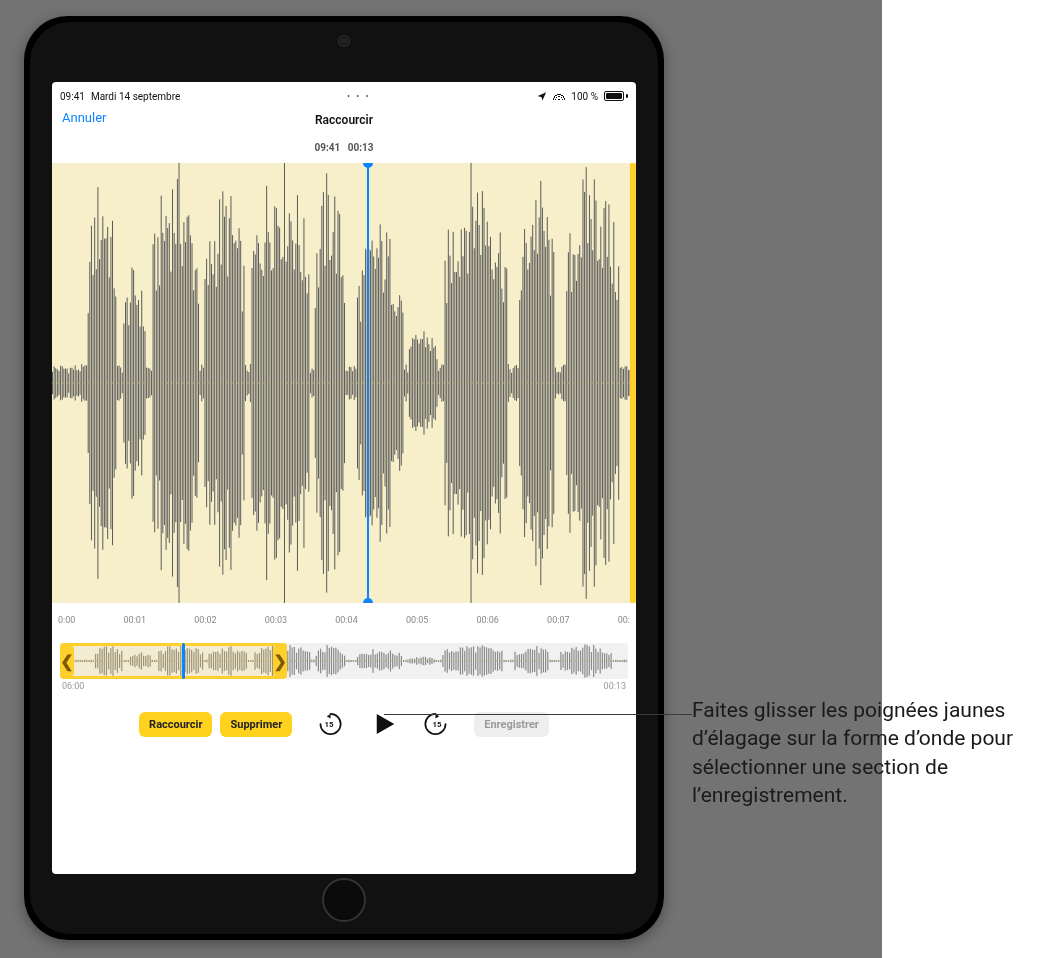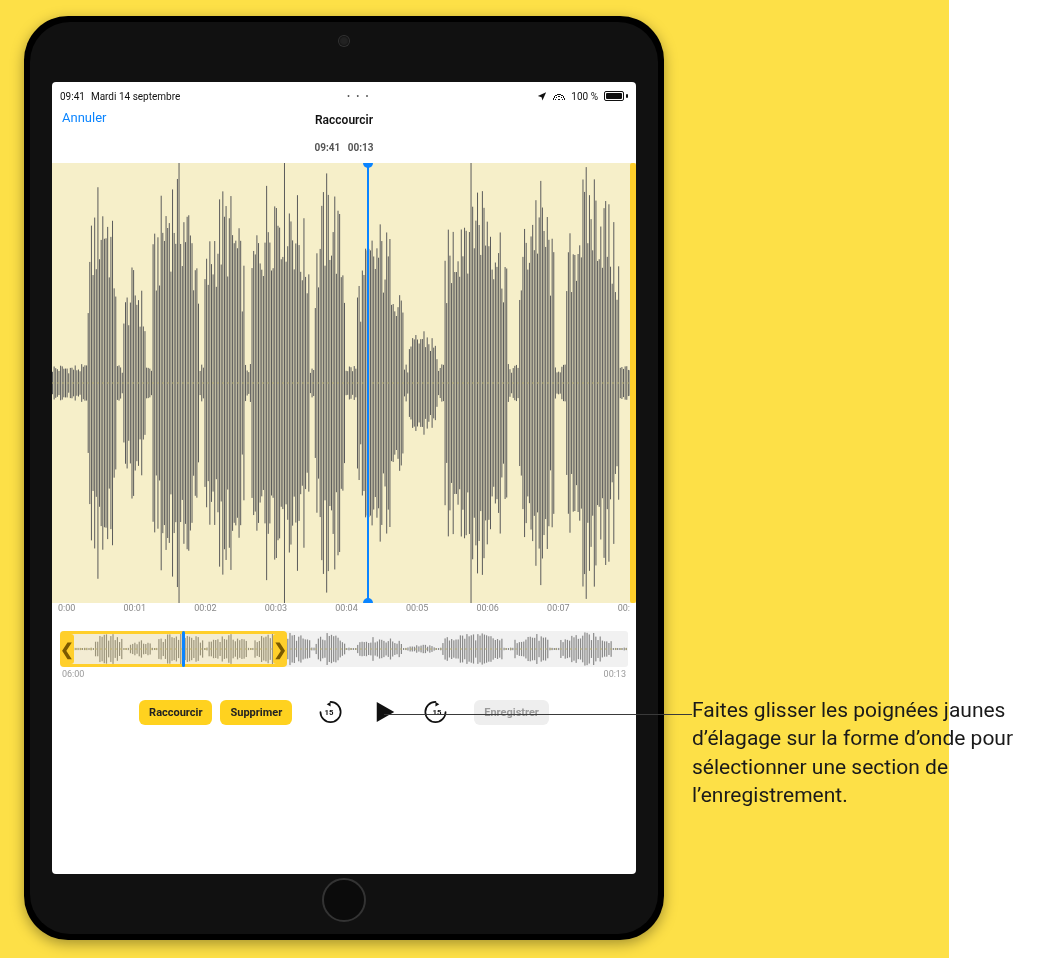--- a/index.html
+++ b/index.html
@@ -1,16 +1,16 @@
 <!DOCTYPE html>
 <html><head>
 <meta charset="utf-8">
 <style>
   html,body{margin:0;padding:0;background:#fff;font-family:-apple-system,BlinkMacSystemFont,"Segoe UI",Roboto,Helvetica,Arial,sans-serif;color:#000;}
-  .stage{position:relative;width:949px;height:958px;background:#fde047;}
+  .stage{position:relative;width:882px;height:958px;background:#737373;}
   
   .ipad{position:absolute;left:24px;top:16px;width:640px;height:924px;border-radius:44px;background:#000;box-shadow:0 4px 14px rgba(0,0,0,.35);}
   .ipad .bezel{position:absolute;left:6px;top:6px;right:6px;bottom:6px;border-radius:40px;background:#111;}
   .camera{position:absolute;top:20px;left:50%;transform:translateX(-50%);width:10px;height:10px;border-radius:50%;background:#222;box-shadow:inset 0 0 2px #000, 0 0 0 1px #333;}
   .home-btn{position:absolute;bottom:18px;left:50%;transform:translateX(-50%);width:40px;height:40px;border-radius:50%;background:#0b0b0b;border:2px solid #333;}
   .screen{position:absolute;left:28px;right:28px;top:66px;bottom:66px;background:#fff;border-radius:4px;overflow:hidden;}
   
   .status{display:flex;justify-content:space-between;align-items:center;height:20px;padding:4px 8px 0 8px;font-size:10px;color:#111;}
   .status .left,.status .right{display:flex;gap:6px;align-items:center;}
   .dots3{letter-spacing:2px;font-size:9px;color:#555;}
@@ -34,21 +34,21 @@
   .title-block h1{font-size:22px;font-weight:800;margin:0;}
   .title-block .meta{margin-top:2px;font-size:10px;color:#555;font-weight:bold;}
   
   .wave-area{position:relative;margin:10px 0 0 0;height:440px;background:linear-gradient(#f6efc9,#f6efc9);overflow:hidden;}
   .wave-svg{position:absolute;inset:0;width:100%;height:100%;}
   .playhead{position:absolute;top:0;bottom:0;width:2px;background:#0a84ff;}
   .playhead .dot{position:absolute;left:-4px;width:10px;height:10px;border-radius:50%;background:#0a84ff;}
   .playhead .dot.top{top:-5px;}
   .playhead .dot.bottom{bottom:-5px;}
   .trim-edge{position:absolute;top:0;bottom:0;width:6px;background:#ffcf2b;border-radius:2px;}
-  .ruler{display:flex;justify-content:space-between;padding:0 6px 0 6px;font-size:9px;color:#888;}
+  .ruler{display:flex;justify-content:space-between;padding:12px 6px 0 6px;font-size:9px;color:#888;}
   
   .overview{position:relative;margin:18px 8px 0 8px;height:36px;}
   .overview .bg{position:absolute;inset:0;background:#f1f1f1;border-radius:3px;}
   .overview .mini{position:absolute;inset:0;}
   .overview .sel{position:absolute;top:0;bottom:0;border:3px solid #ffcf2b;border-radius:4px;background:rgba(255,207,43,.15);}
   .overview .handle{position:absolute;top:0;bottom:0;width:14px;background:#ffcf2b;border-radius:3px;display:flex;align-items:center;justify-content:center;color:#7a5a00;font-weight:900;}
   .overview .handle.left{left:-3px;}
   .overview .handle.right{right:-3px;}
   .overview .ph{position:absolute;top:0;bottom:0;width:3px;background:#0a84ff;border-radius:2px;}
   .overview-ruler{display:flex;justify-content:space-between;padding:2px 10px 0 10px;font-size:9px;color:#9a9a9a;}

